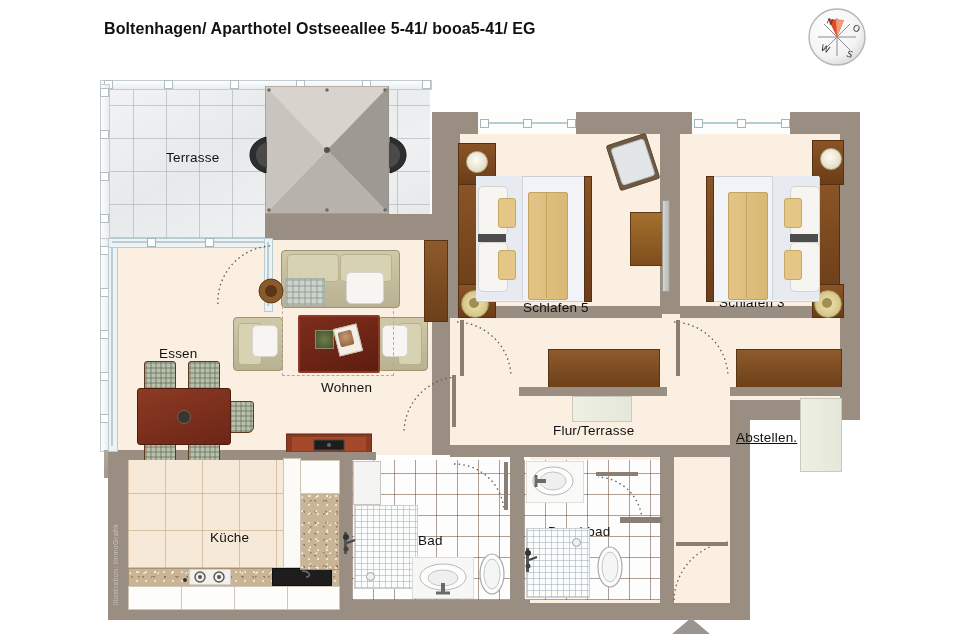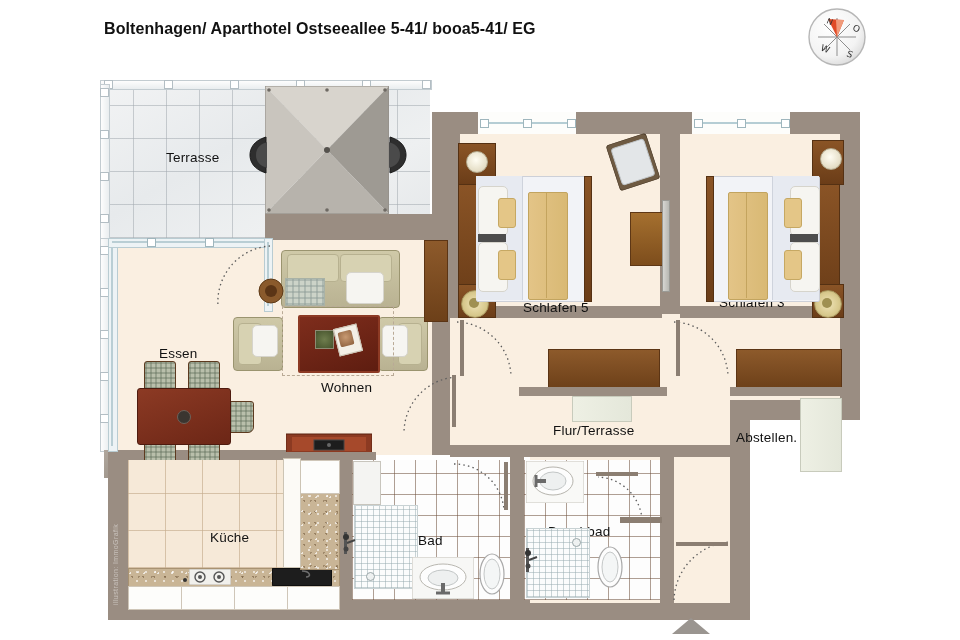--- a/index.html
+++ b/index.html
@@ -489,21 +489,21 @@
 
   <div class="arc" style="left:672px;top:540px;">
     <svg width="62" height="62" viewBox="0 0 62 62">
       <path d="M2 60 A60 60 0 0 1 58 2" fill="none" stroke="#5b5b5b" stroke-width="1.3" stroke-dasharray="1.5 3.2"></path>
     </svg>
   </div>
   <div class="wall-d" style="left:676px;top:542px;width:52px;height:4px;"></div>
 
   <div class="entry-arrow" style="left:672px;top:618px;"></div>
 
-  <div class="room-label" style="left:736px;top:430px;">Abstellen.</div>
+  <div class="room-label" style="left:736px;top:430px;text-decoration:underline;">Abstellen.</div>
   <div class="wardrobe" style="left:800px;top:398px;width:40px;height:72px;"></div>
   <div class="wood" style="left:736px;top:349px;width:104px;height:38px;"></div>
   <div class="abs" style="left:730px;top:387px;width:112px;height:9px;background:#9a8d82;"></div>
 
   <div class="room-label" style="left:523px;top:300px;">Schlafen 5</div>
 
   <div class="bedwood" style="left:458px;top:183px;width:20px;height:116px;"></div>
   <div class="bedwood" style="left:458px;top:143px;width:36px;height:40px;"></div>
   <div class="abs" style="left:466px;top:151px;width:20px;height:20px;border-radius:50%;background:radial-gradient(circle at 45% 40%,#fffdf3,#e6dfc8 65%,#c9c0a4);border:1px solid #b4ab90;"></div>
   <div class="bedwood" style="left:458px;top:284px;width:36px;height:32px;"></div>

